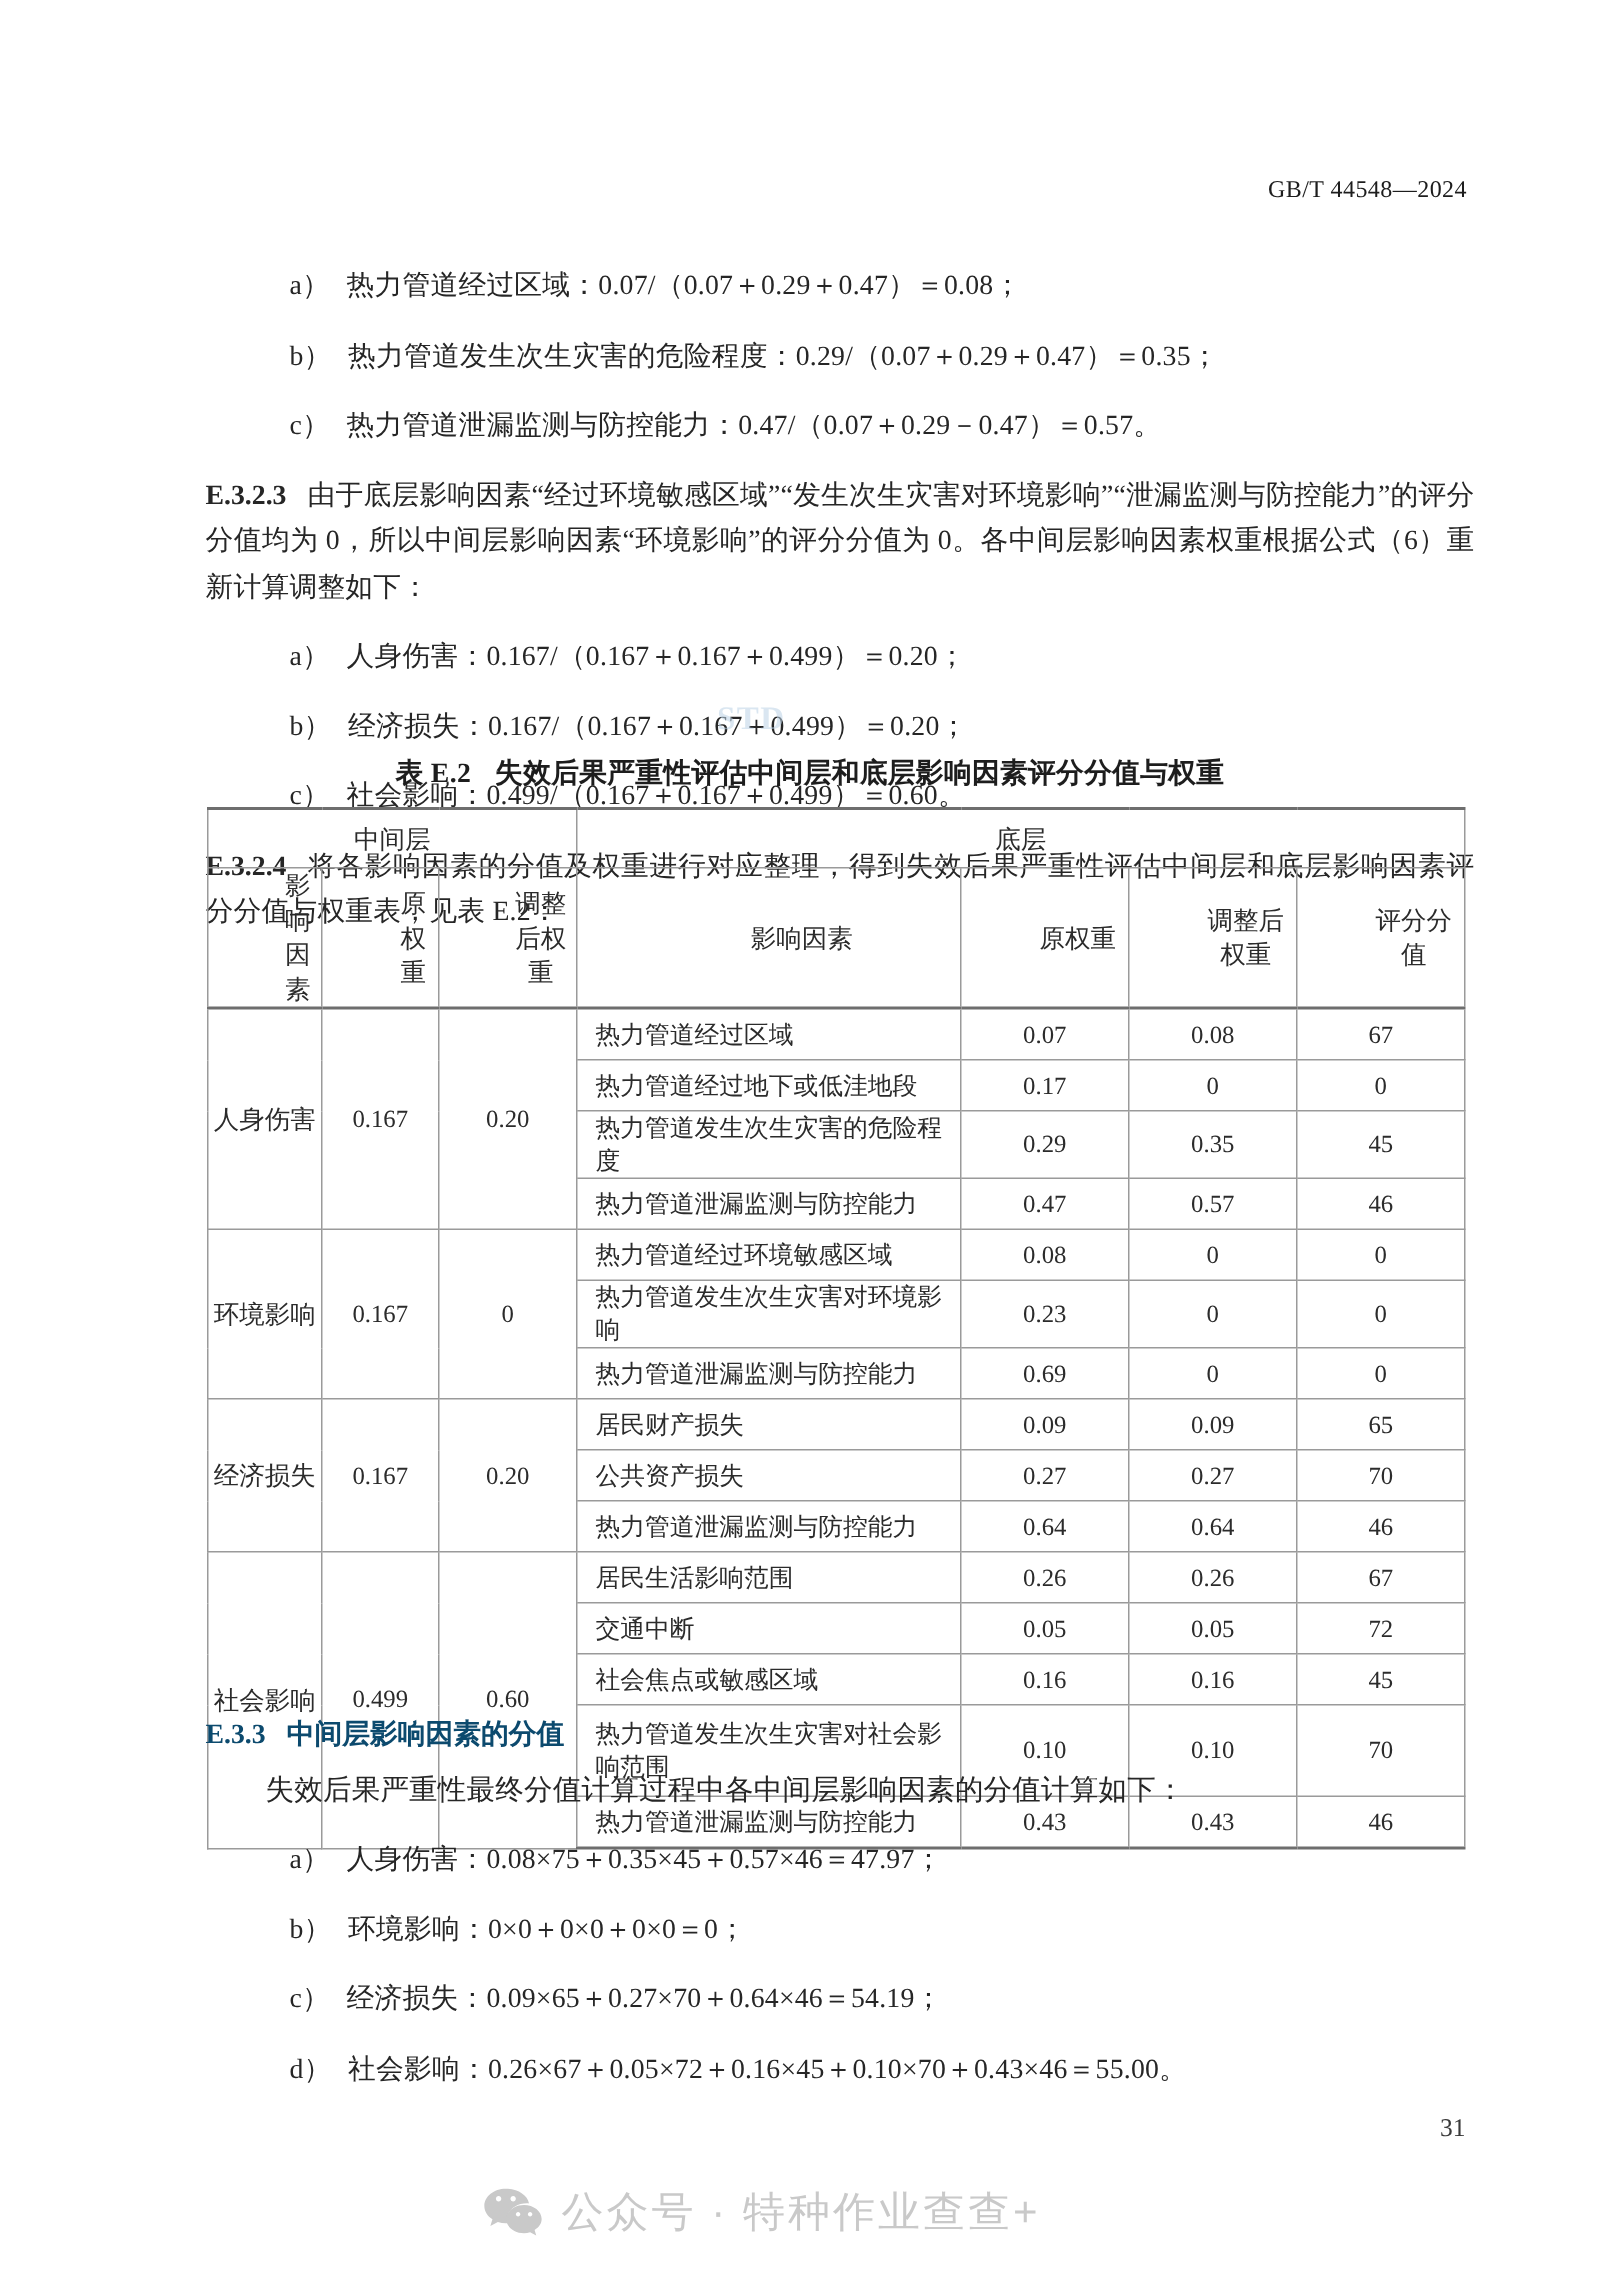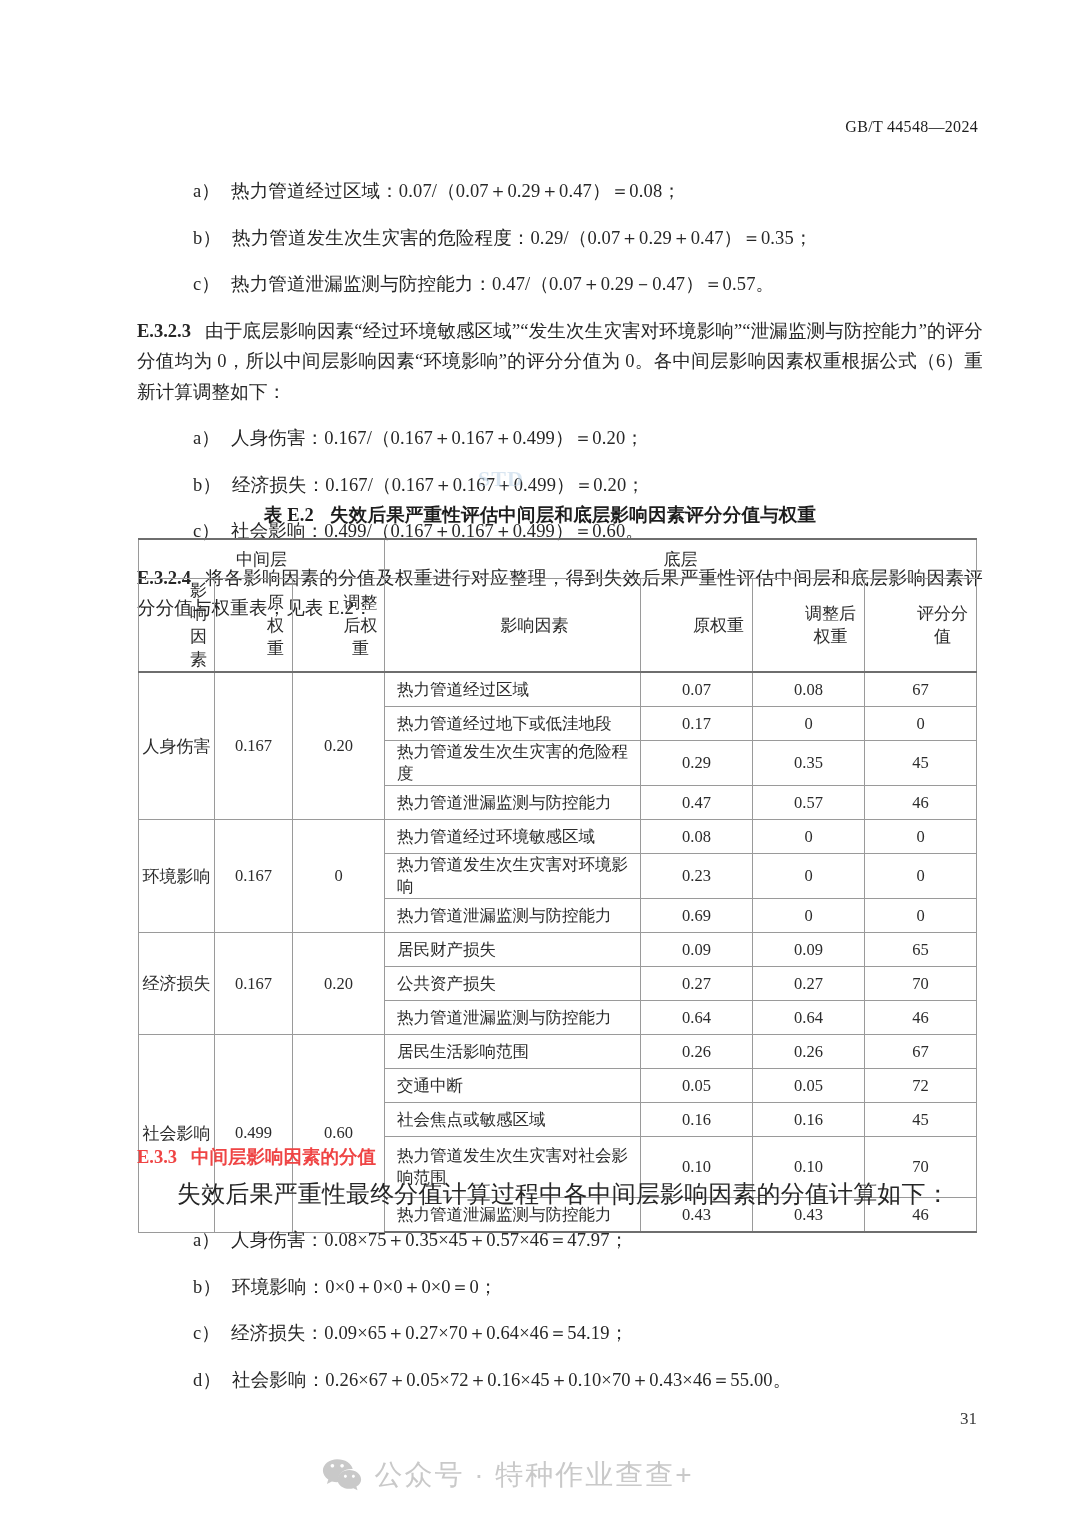--- a/index.html
+++ b/index.html
@@ -69,27 +69,27 @@
   }
   .listitem .mk {
     font-family: "Liberation Serif", serif;
   }
   .listitem .mk + .mkspace { display: inline-block; width: 11px; }
 
   .sec-head {
     font-size: 18.5px;
     line-height: 30.5px;
     font-weight: bold;
-    color: #ef4444;
+    color: #0c4a6e;
     margin: 0;
   }
   .sec-head .sp { display: inline-block; width: 14px; }
 
   .indent-para {
-    font-size: 24px;
+    font-size: 19px;
     line-height: 30.5px;
     color: #262626;
     margin: 0;
     padding-left: 40px;
     letter-spacing: 0.15px;
   }
 
   
   .tbl-caption {
     position: absolute;

